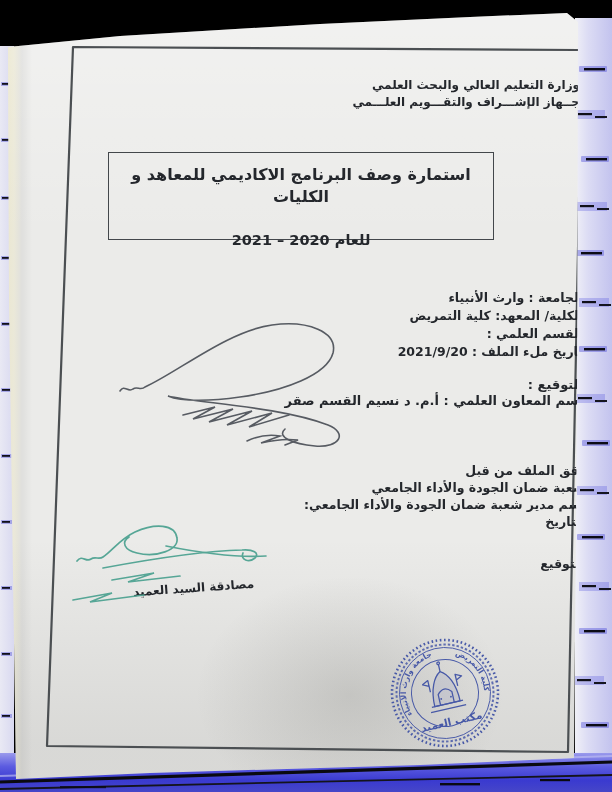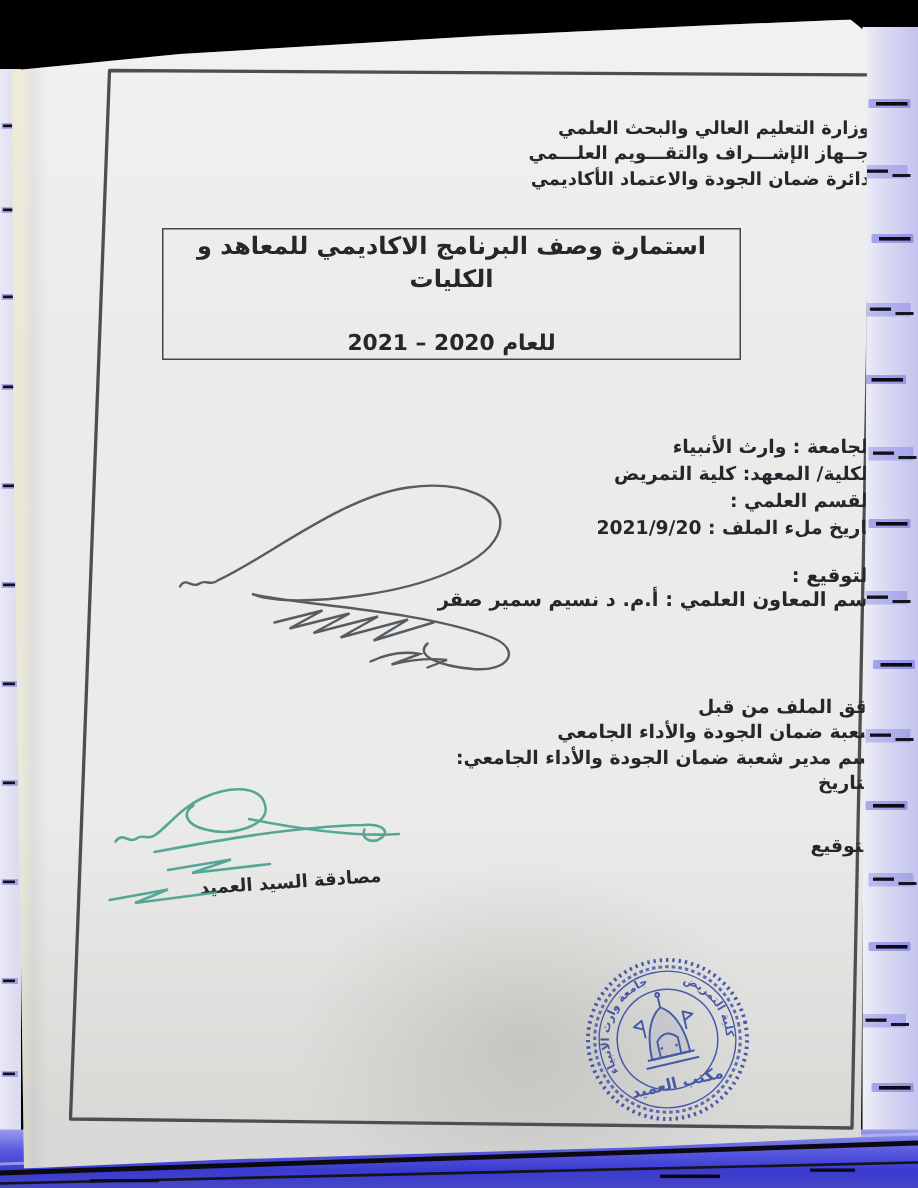--- a/index.html
+++ b/index.html
@@ -22,21 +22,21 @@
     background:
       radial-gradient(220px 170px at 350px 695px, rgba(70,70,64,0.16), transparent 70%),
       linear-gradient(270deg, rgba(45,45,70,0.28) 0px, rgba(45,45,70,0.10) 5px, transparent 16px),
       linear-gradient(90deg, rgba(234,226,178,0.55) 0px, rgba(234,226,178,0.30) 14px, rgba(0,0,0,0.05) 22px, transparent 32px),
       linear-gradient(180deg, rgba(255,255,255,0.35) 0%, transparent 30%, transparent 68%, rgba(55,55,50,0.10) 94%),
       #ebebe9; padding-left: 16px;}
   
   .txt{color:#24272c;font-weight:bold;direction:rtl;text-align:right;}
   #header-block{top:77px;right:48px;font-size:12px;line-height:17px;letter-spacing:-0.2px;}
   #title-box{left:108px;top:152px;width:384px;height:86px;border:1.5px solid #43474b;text-align:center;direction:rtl;}
-  #title-line1{font-size:16px;line-height:22px;}
+  #title-line1{margin-top:11px;font-size:16px;line-height:22px;}
   #title-line2{margin-top:22px;font-size:14.5px;line-height:20px;}
   #info-block{top:289px;right:45px;font-size:12.5px;line-height:18px;}
   #signatory-block{top:377px;right:45px;font-size:13px;line-height:16px;}
   #audit-block{top:462px;right:43px;font-size:12.5px;line-height:17px;}
   #signature-label{top:556px;right:44px;font-size:12.5px;}
   #dean-approval{left:133px;top:581px;font-size:12px;transform:rotate(-4deg);}
   .sig-svg{pointer-events:none;}
   #stamp{left:382px;top:630px;width:126px;height:126px;transform:rotate(-13deg);opacity:0.92;}
 </style>
 </head>
@@ -110,38 +110,37 @@
 
 <div id="paper" class="abs">
 
   <svg class="abs sig-svg" width="612" height="792" viewBox="0 0 612 792">
     <path d="M57,47 L566,50 L552,752 L31,746 Z" fill="none" stroke="#4b4f52" stroke-width="2.2" stroke-linejoin="round"></path>
   </svg>
 
   <div id="header-block" class="abs txt">
     <div>وزارة التعليم العالي والبحث العلمي</div>
     <div>جــهاز الإشـــراف والتقـــويم العلـــمي</div>
-    <div>دائرة ضمان الجودة والاعتماد الأكاديمي</div>
   </div>
 
   <div id="title-box" class="abs txt">
     <div id="title-line1">استمارة وصف البرنامج الاكاديمي للمعاهد و الكليات</div>
     <div id="title-line2">للعام 2020 – 2021</div>
   </div>
 
   <div id="info-block" class="abs txt">
     <div><span>الجامعة :</span> <span>وارث الأنبياء</span></div>
     <div><span>الكلية/ المعهد:</span> <span>كلية التمريض</span></div>
     <div><span>القسم العلمي  :</span> <span></span></div>
     <div><span>تاريخ ملء الملف :</span> <span>2021/9/20</span></div>
   </div>
 
   <div id="signatory-block" class="abs txt">
     <div><span>التوقيع  :</span> <span></span></div>
-    <div><span>اسم المعاون العلمي :</span> <span>أ.م. د نسيم سمير صقر</span></div>
+    <div><span>اسم المعاون العلمي :</span> <span>أ.م. د نسيم القسم صقر</span></div>
   </div>
 
   <div id="audit-block" class="abs txt">
     <div>دقق الملف من قبل</div>
     <div>شعبة ضمان الجودة والأداء الجامعي</div>
     <div>اسم مدير شعبة ضمان الجودة والأداء الجامعي:</div>
     <div>التاريخ</div>
   </div>
 
   <div id="signature-label" class="abs txt">التوقيع</div>

